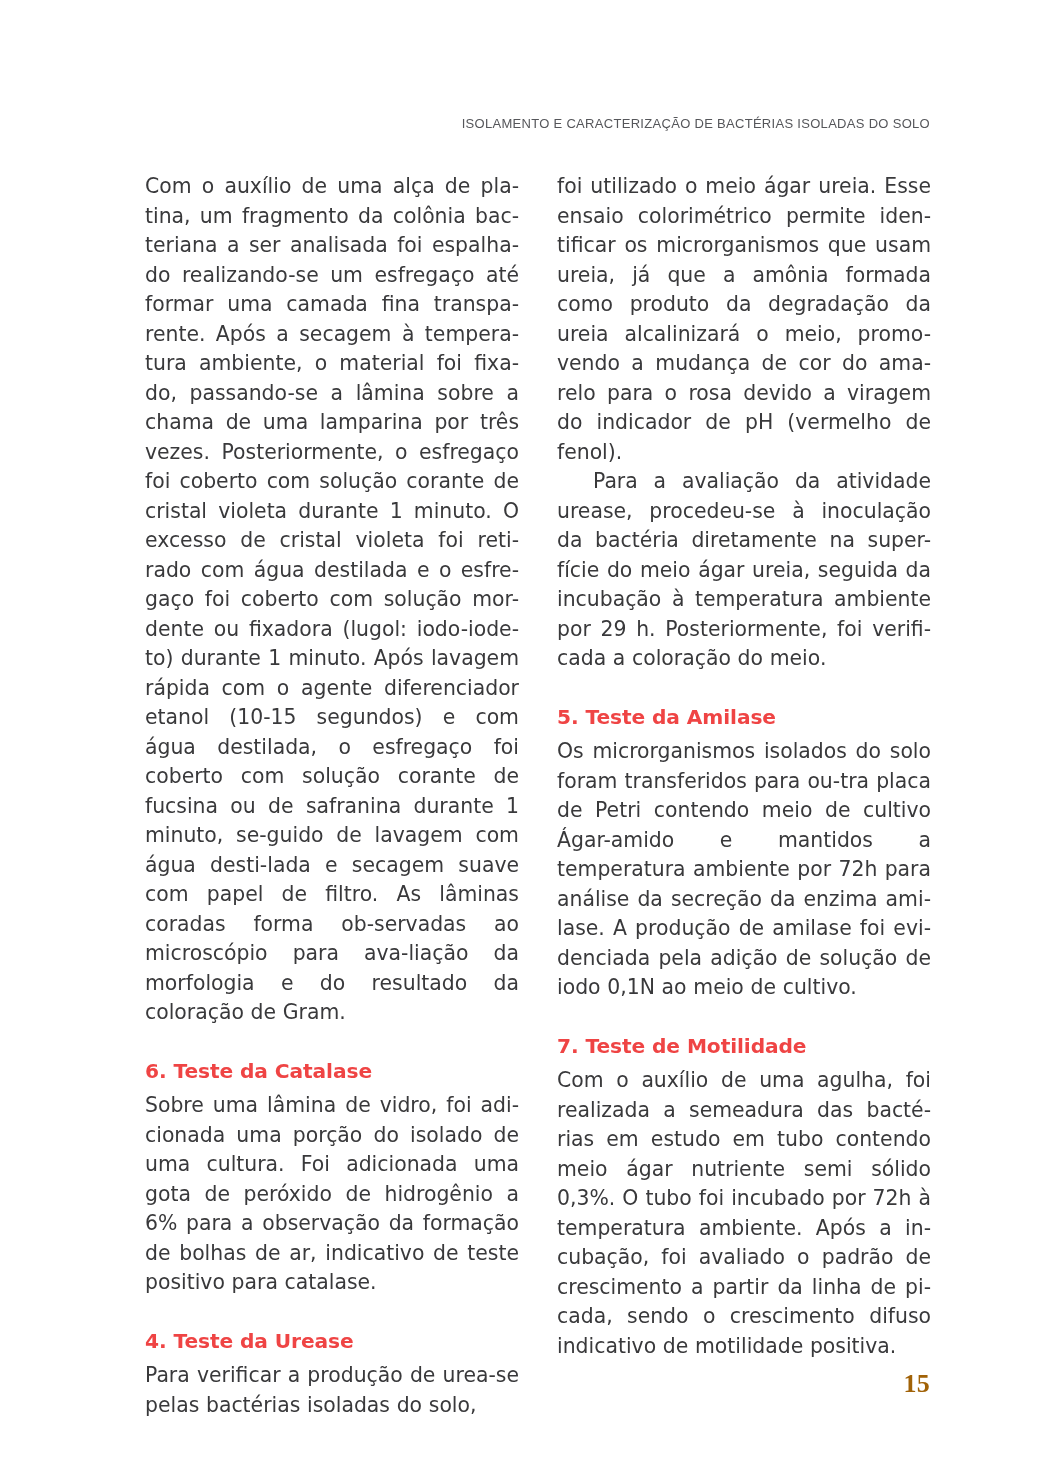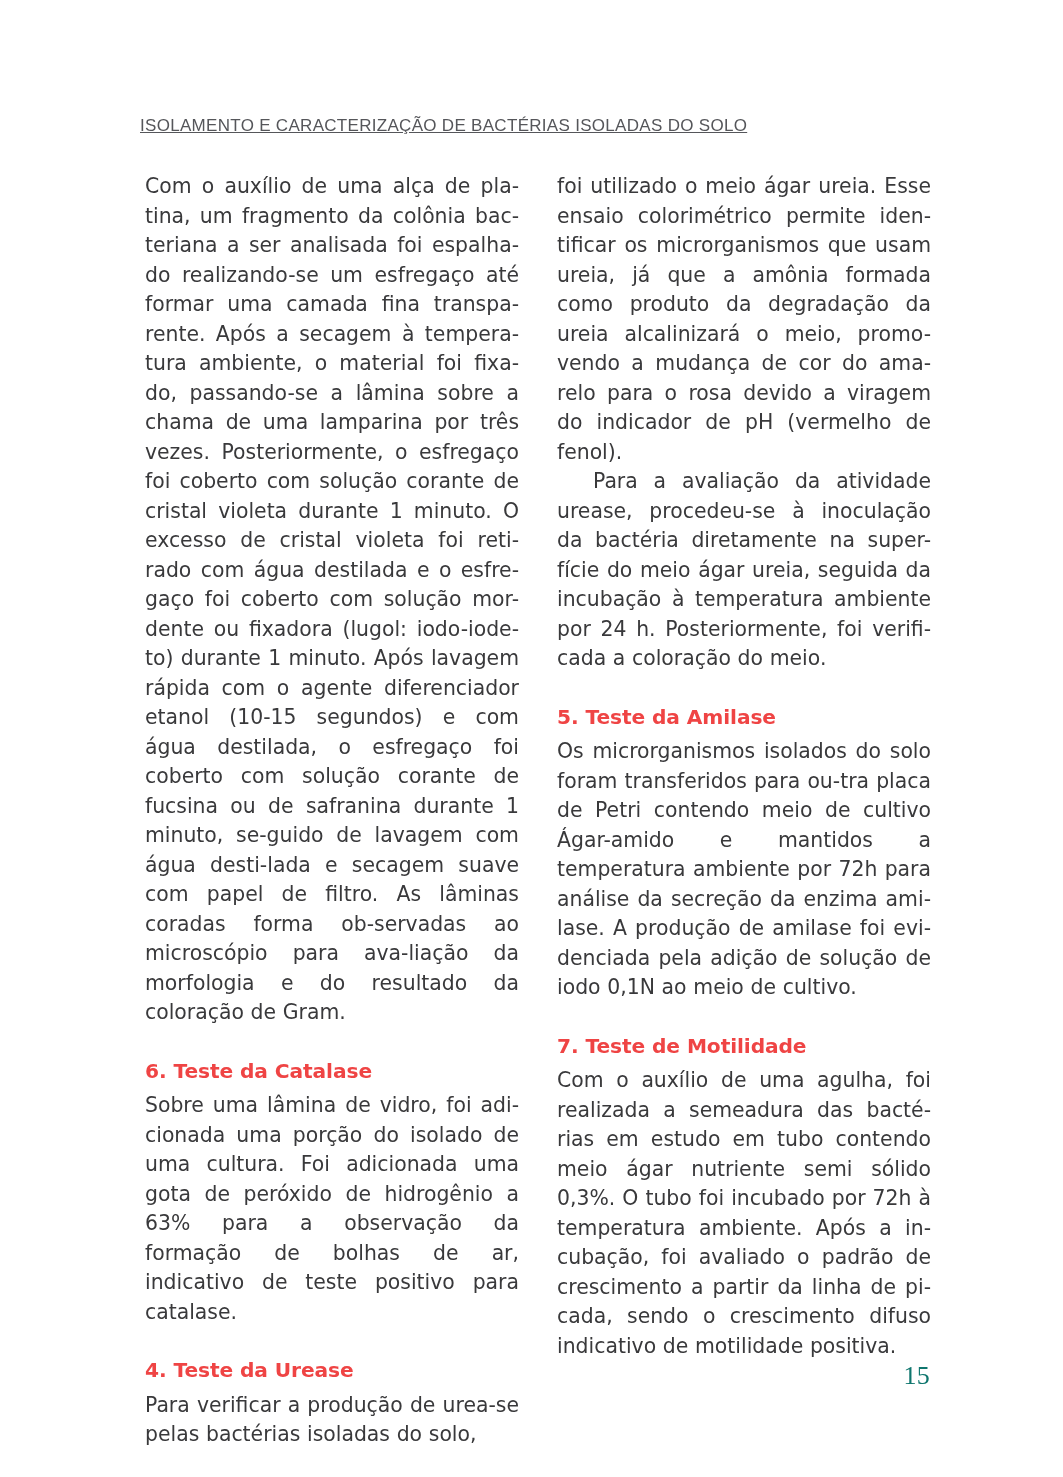--- a/index.html
+++ b/index.html
@@ -18,27 +18,27 @@
     font-family: "DejaVu Sans", "Liberation Sans", sans-serif;
     -webkit-font-smoothing: antialiased;
   }
 
   
   .running-head {
     position: absolute;
     top: 116px;
     left: 140px;
     right: 133px;
+    text-align: right;
     font-family: "Liberation Sans", "DejaVu Sans", sans-serif;
-    font-size: 17px;
+    font-size: 13px;
     letter-spacing: 0.30px;
     color: #55565a;
     line-height: 1.2;
     white-space: nowrap;
-    text-decoration: underline;
   }
 
   
   .columns {
     position: absolute;
     top: 172px;
     left: 145px;
     width: 786px;
     height: 1120px;
     display: flex;
@@ -88,54 +88,54 @@
   h2.section-head + p.body {
     margin-top: 5px;
   }
 
   
 
   
   .folio {
     position: absolute;
     right: 133px;
-    bottom: 86px;
+    bottom: 78px;
     font-family: "Liberation Serif", "DejaVu Serif", serif;
     font-size: 26px;
-    font-weight: 400;
-    color: #0f766e;
+    font-weight: 700;
+    color: #a16207;
     letter-spacing: 0.3px;
   }
 </style>
 </head>
 <body>
 
 <div class="page">
 
   <div class="running-head">ISOLAMENTO E CARACTERIZAÇÃO DE BACTÉRIAS ISOLADAS DO SOLO</div>
 
   <div class="columns">
 
     <div class="column">
 
       <p class="body">Com o auxílio de uma alça de pla-tina, um fragmento da colônia bac-teriana a ser analisada foi espalha-do realizando-se um esfregaço até formar uma camada fina transpa-rente. Após a secagem à tempera-tura ambiente, o material foi fixa-do, passando-se a lâmina sobre a chama de uma lamparina por três vezes. Posteriormente, o esfregaço foi coberto com solução corante de cristal violeta durante 1 minuto. O excesso de cristal violeta foi reti-rado com água destilada e o esfre-gaço foi coberto com solução mor-dente ou fixadora (lugol: iodo-iode-to) durante 1 minuto. Após lavagem rápida com o agente diferenciador etanol (10-15 segundos) e com água destilada, o esfregaço foi coberto com solução corante de fucsina ou de safranina durante 1 minuto, se-guido de lavagem com água desti-lada e secagem suave com papel de filtro. As lâminas coradas forma ob-servadas ao microscópio para ava-liação da morfologia e do resultado da coloração de Gram.</p>
 
       <h2 class="section-head">6. Teste da Catalase</h2>
-      <p class="body">Sobre uma lâmina de vidro, foi adi-cionada uma porção do isolado de uma cultura. Foi adicionada uma gota de peróxido de hidrogênio a 63% para a observação da formação de bolhas de ar, indicativo de teste positivo para catalase.</p>
+      <p class="body">Sobre uma lâmina de vidro, foi adi-cionada uma porção do isolado de uma cultura. Foi adicionada uma gota de peróxido de hidrogênio a 6% para a observação da formação de bolhas de ar, indicativo de teste positivo para catalase.</p>
 
       <h2 class="section-head">4. Teste da Urease</h2>
       <p class="body">Para verificar a produção de urea-se pelas bactérias isoladas do solo,</p>
 
     </div>
 
     <div class="column">
 
       <p class="body">foi utilizado o meio ágar ureia. Esse ensaio colorimétrico permite iden-tificar os microrganismos que usam ureia, já que a amônia formada como produto da degradação da ureia alcalinizará o meio, promo-vendo a mudança de cor do ama-relo para o rosa devido a viragem do indicador de pH (vermelho de fenol).</p>
 
-      <p class="body indent">Para a avaliação da atividade urease, procedeu-se à inoculação da bactéria diretamente na super-fície do meio ágar ureia, seguida da incubação à temperatura ambiente por 24 h. Posteriormente, foi verifi-cada a coloração do meio.</p>
+      <p class="body indent">Para a avaliação da atividade urease, procedeu-se à inoculação da bactéria diretamente na super-fície do meio ágar ureia, seguida da incubação à temperatura ambiente por 29 h. Posteriormente, foi verifi-cada a coloração do meio.</p>
 
       <h2 class="section-head">5. Teste da Amilase</h2>
       <p class="body">Os microrganismos isolados do solo foram transferidos para ou-tra placa de Petri contendo meio de cultivo Ágar-amido e mantidos a temperatura ambiente por 72h para análise da secreção da enzima ami-lase. A produção de amilase foi evi-denciada pela adição de solução de iodo 0,1N ao meio de cultivo.</p>
 
       <h2 class="section-head">7. Teste de Motilidade</h2>
       <p class="body">Com o auxílio de uma agulha, foi realizada a semeadura das bacté-rias em estudo em tubo contendo meio ágar nutriente semi sólido 0,3%. O tubo foi incubado por 72h à temperatura ambiente. Após a in-cubação, foi avaliado o padrão de crescimento a partir da linha de pi-cada, sendo o crescimento difuso indicativo de motilidade positiva.</p>
 
     </div>
 
   </div>

